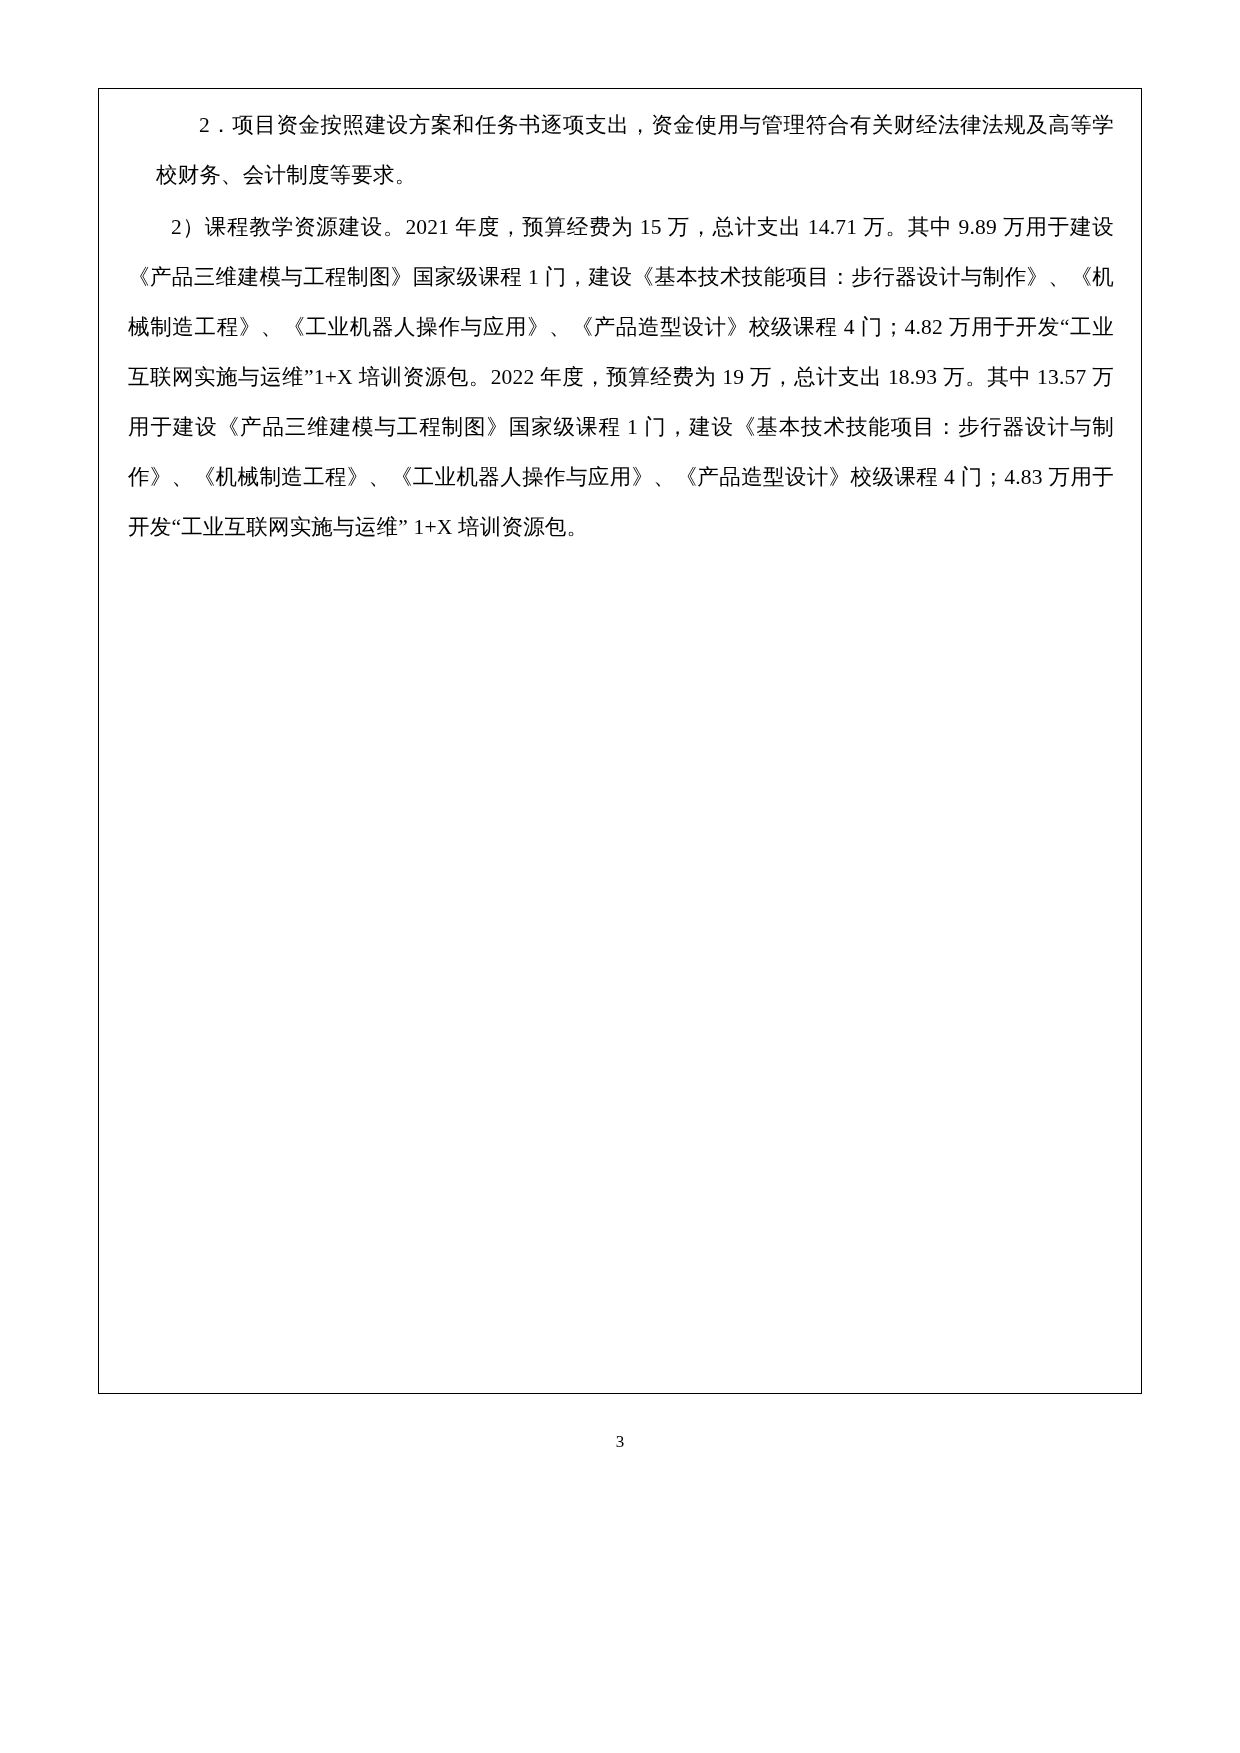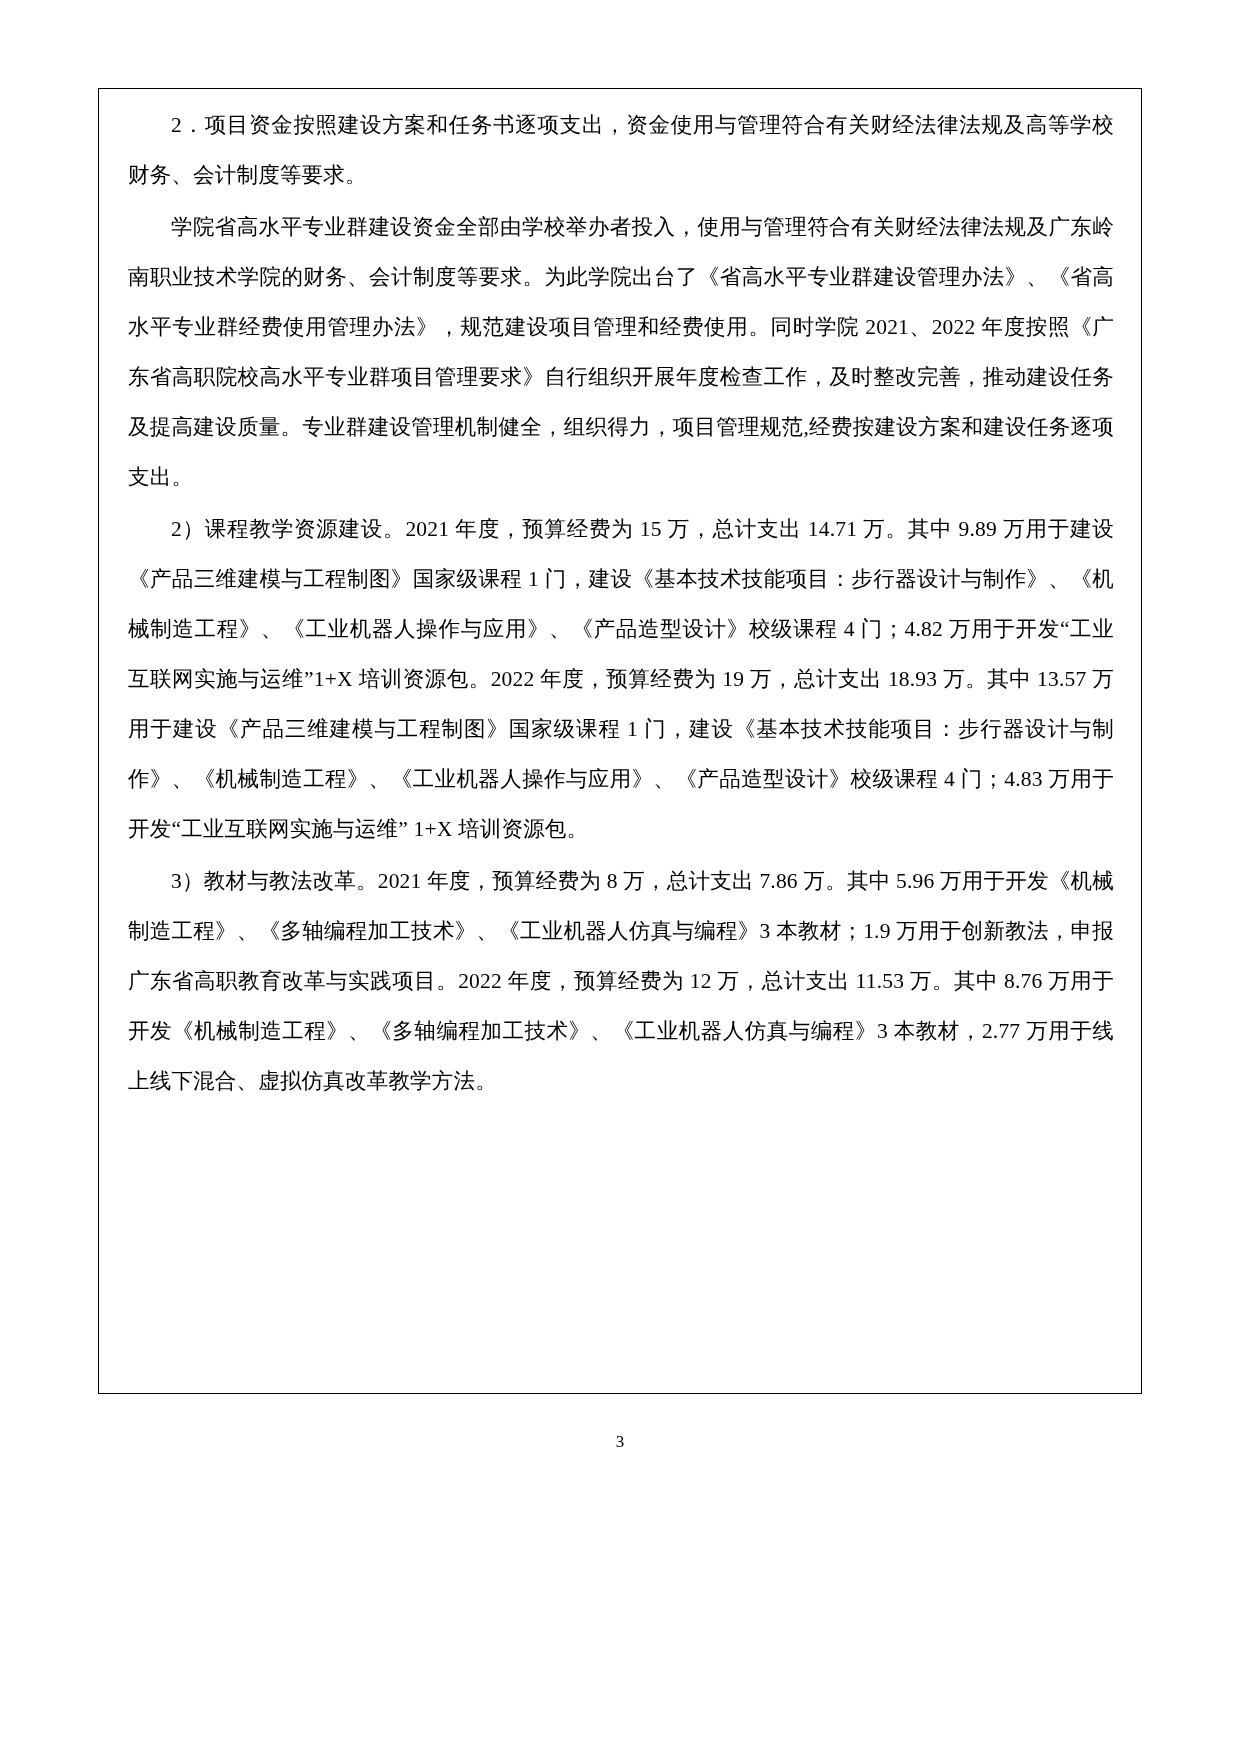--- a/index.html
+++ b/index.html
@@ -40,40 +40,39 @@
     margin: 0 0 2px 0;
     font-size: 21.5px;
     line-height: 50px;
     text-align: justify;
     text-justify: inter-ideograph;
     letter-spacing: 0.2px;
     text-indent: 2em;
   }
   p.para.first {
     text-indent: 2em;
+    margin-left: 28px;
   }
   .page-number {
     position: absolute;
     left: 0;
     top: 1432px;
     width: 1240px;
     text-align: center;
     font-size: 17px;
     font-family: "Liberation Serif", "DejaVu Serif", serif;
   }
 </style>
 </head>
 <body>
 
 <div class="page">
 
   <div class="doc-frame"></div>
 
   <div class="doc-body">
     <p class="para first">2．项目资金按照建设方案和任务书逐项支出，资金使用与管理符合有关财经法律法规及高等学校财务、会计制度等要求。</p>
-    <p class="para">学院省高水平专业群建设资金全部由学校举办者投入，使用与管理符合有关财经法律法规及广东岭南职业技术学院的财务、会计制度等要求。为此学院出台了《省高水平专业群建设管理办法》、《省高水平专业群经费使用管理办法》，规范建设项目管理和经费使用。同时学院 2021、2022 年度按照《广东省高职院校高水平专业群项目管理要求》自行组织开展年度检查工作，及时整改完善，推动建设任务及提高建设质量。专业群建设管理机制健全，组织得力，项目管理规范,经费按建设方案和建设任务逐项支出。</p>
     <p class="para">2）课程教学资源建设。2021 年度，预算经费为 15 万，总计支出 14.71 万。其中 9.89 万用于建设《产品三维建模与工程制图》国家级课程 1 门，建设《基本技术技能项目：步行器设计与制作》、《机械制造工程》、《工业机器人操作与应用》、《产品造型设计》校级课程 4 门；4.82 万用于开发“工业互联网实施与运维”1+X 培训资源包。2022 年度，预算经费为 19 万，总计支出 18.93 万。其中 13.57 万用于建设《产品三维建模与工程制图》国家级课程 1 门，建设《基本技术技能项目：步行器设计与制作》、《机械制造工程》、《工业机器人操作与应用》、《产品造型设计》校级课程 4 门；4.83 万用于开发“工业互联网实施与运维” 1+X 培训资源包。</p>
-    <p class="para">3）教材与教法改革。2021 年度，预算经费为 8 万，总计支出 7.86 万。其中 5.96 万用于开发《机械制造工程》、《多轴编程加工技术》、《工业机器人仿真与编程》3 本教材；1.9 万用于创新教法，申报广东省高职教育改革与实践项目。2022 年度，预算经费为 12 万，总计支出 11.53 万。其中 8.76 万用于开发《机械制造工程》、《多轴编程加工技术》、《工业机器人仿真与编程》3 本教材，2.77 万用于线上线下混合、虚拟仿真改革教学方法。</p>
   </div>
 
   <div class="page-number">3</div>
 
 </div>
 
 </body></html>

